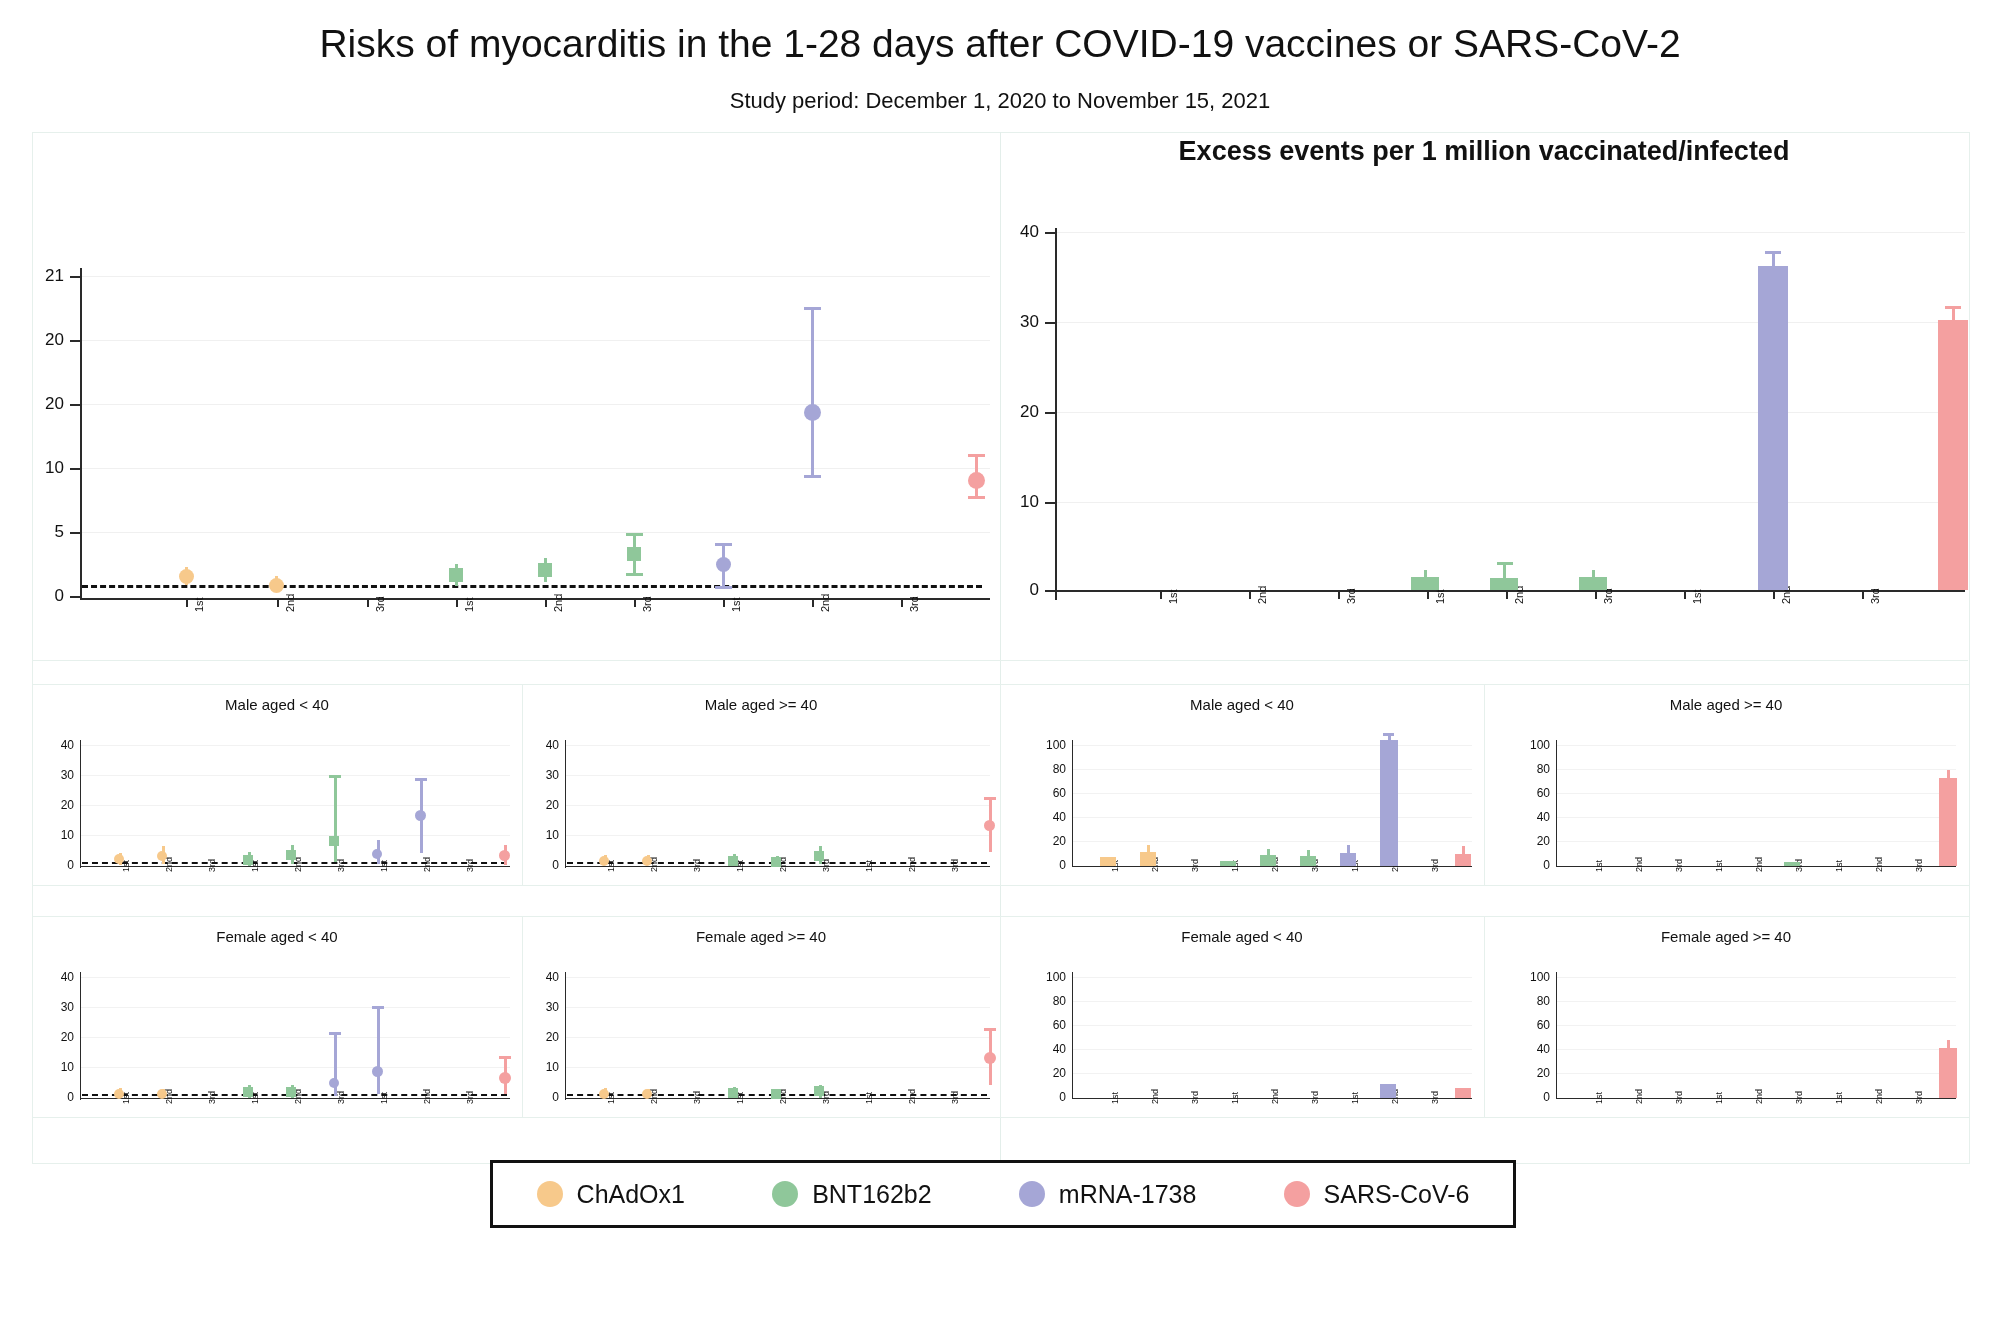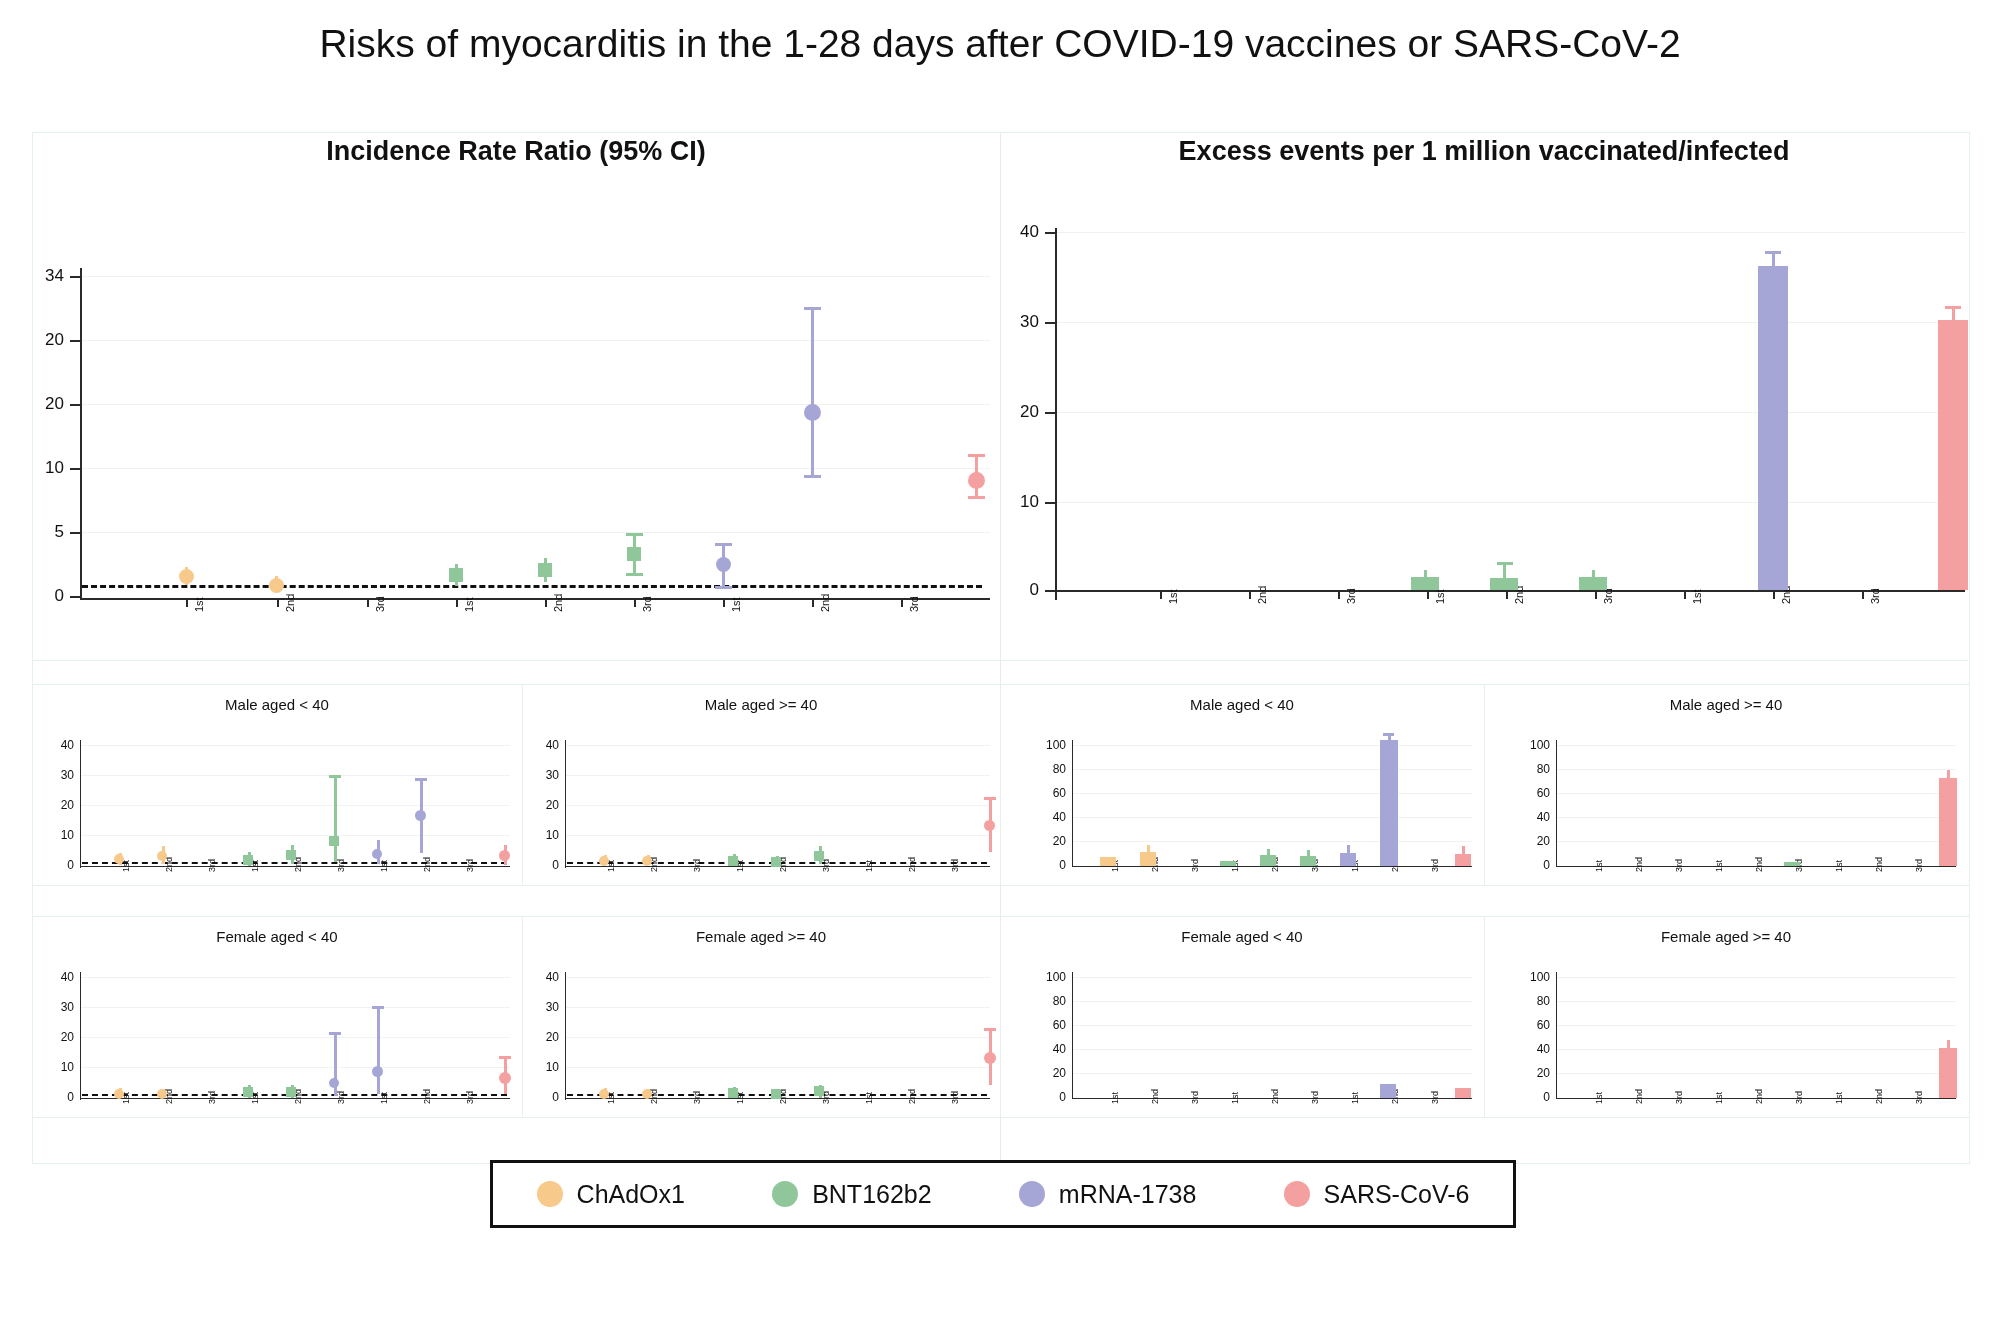--- a/index.html
+++ b/index.html
@@ -65,26 +65,26 @@
     position:absolute;left:36px;top:1258px;font-size:23px;color:#111;
   }
   .vsep{position:absolute;background:#e3eeea;width:1px;}
 </style>
 </head>
 <body>
 
 <div class="wrap">
 
   <div class="title">Risks of myocarditis in the 1-28 days after COVID-19 vaccines or SARS-CoV-2</div>
+  <div class="subtitle">Study period: December 1, 2020 to November 15, 2021</div>
 
   <div class="panel-outline" style="left:32px;top:132px;width:1936px;width:1936px;height:1030px;border-color:#e6f0ec;"></div>
   <div class="vsep" style="left:1000px;top:132px;height:1030px;"></div>
   <div class="panel-outline" style="left:32px;top:660px;width:1936px;height:1px;border:none;background:#e6f0ec;"></div>
 
-  <div class="col-head" style="left:32px;top:136px;width:968px;">Incidence Rate Ratio (95% CI)</div>
   <div class="col-head" style="left:1000px;top:136px;width:968px;">Excess events per 1 million vaccinated/infected</div>
 
   <div>
 
     <div class="gridline" style="left:80px;top:276px;width:910px;"></div>
     <div class="gridline" style="left:80px;top:340px;width:910px;"></div>
     <div class="gridline" style="left:80px;top:404px;width:910px;"></div>
     <div class="gridline" style="left:80px;top:468px;width:910px;"></div>
     <div class="gridline" style="left:80px;top:532px;width:910px;"></div>
 
@@ -95,21 +95,21 @@
     <div class="ytick-label" style="left:20px;top:586px;width:44px;">0</div>
     <div class="tick" style="left:70px;top:532px;width:11px;height:2px;"></div>
     <div class="ytick-label" style="left:20px;top:522px;width:44px;">5</div>
     <div class="tick" style="left:70px;top:468px;width:11px;height:2px;"></div>
     <div class="ytick-label" style="left:20px;top:458px;width:44px;">10</div>
     <div class="tick" style="left:70px;top:404px;width:11px;height:2px;"></div>
     <div class="ytick-label" style="left:20px;top:394px;width:44px;">20</div>
     <div class="tick" style="left:70px;top:340px;width:11px;height:2px;"></div>
     <div class="ytick-label" style="left:20px;top:330px;width:44px;">20</div>
     <div class="tick" style="left:70px;top:276px;width:11px;height:2px;"></div>
-    <div class="ytick-label" style="left:20px;top:266px;width:44px;">34</div>
+    <div class="ytick-label" style="left:20px;top:266px;width:44px;">21</div>
 
     <div class="refline" style="left:82px;top:585px;width:900px;"></div>
 
     <div class="tick" style="left:186px;top:598px;width:2px;height:9px;"></div>
     <div class="xtick-label" style="left:193px;top:612px;">1st</div>
     <div class="tick" style="left:277px;top:598px;width:2px;height:9px;"></div>
     <div class="xtick-label" style="left:284px;top:612px;">2nd</div>
     <div class="tick" style="left:367px;top:598px;width:2px;height:9px;"></div>
     <div class="xtick-label" style="left:374px;top:612px;">3rd</div>
     <div class="tick" style="left:456px;top:598px;width:2px;height:9px;"></div>

